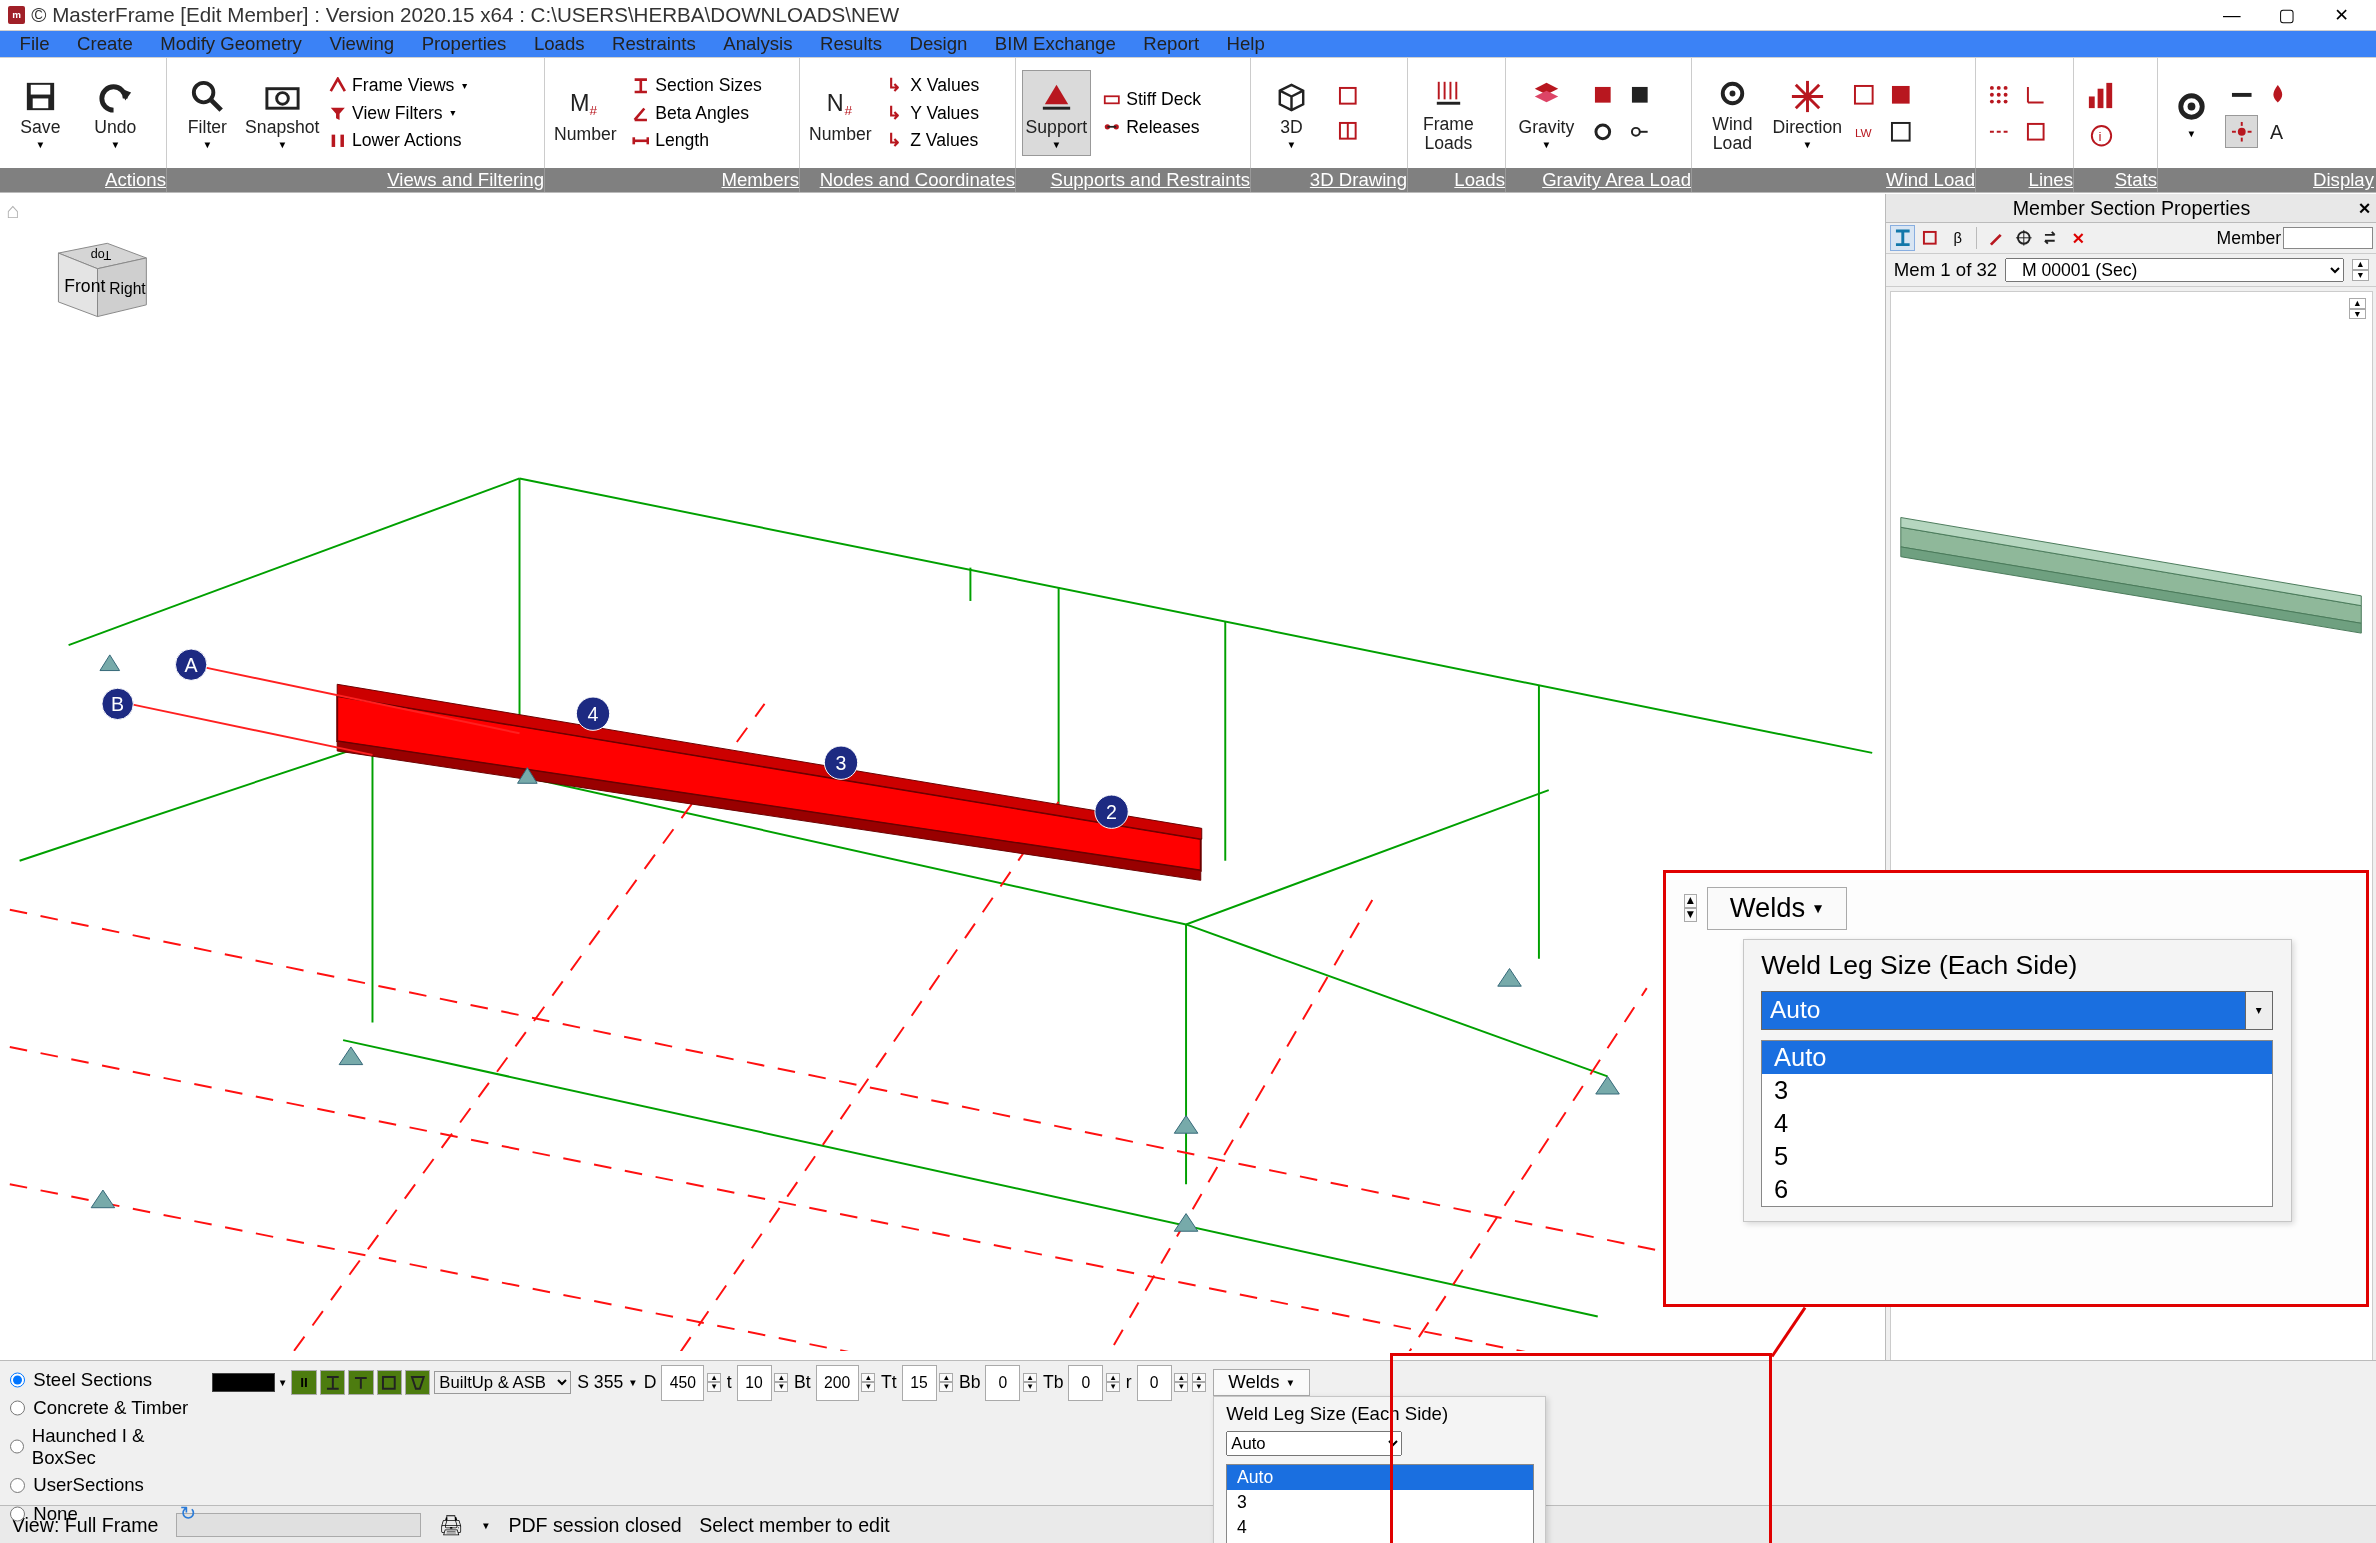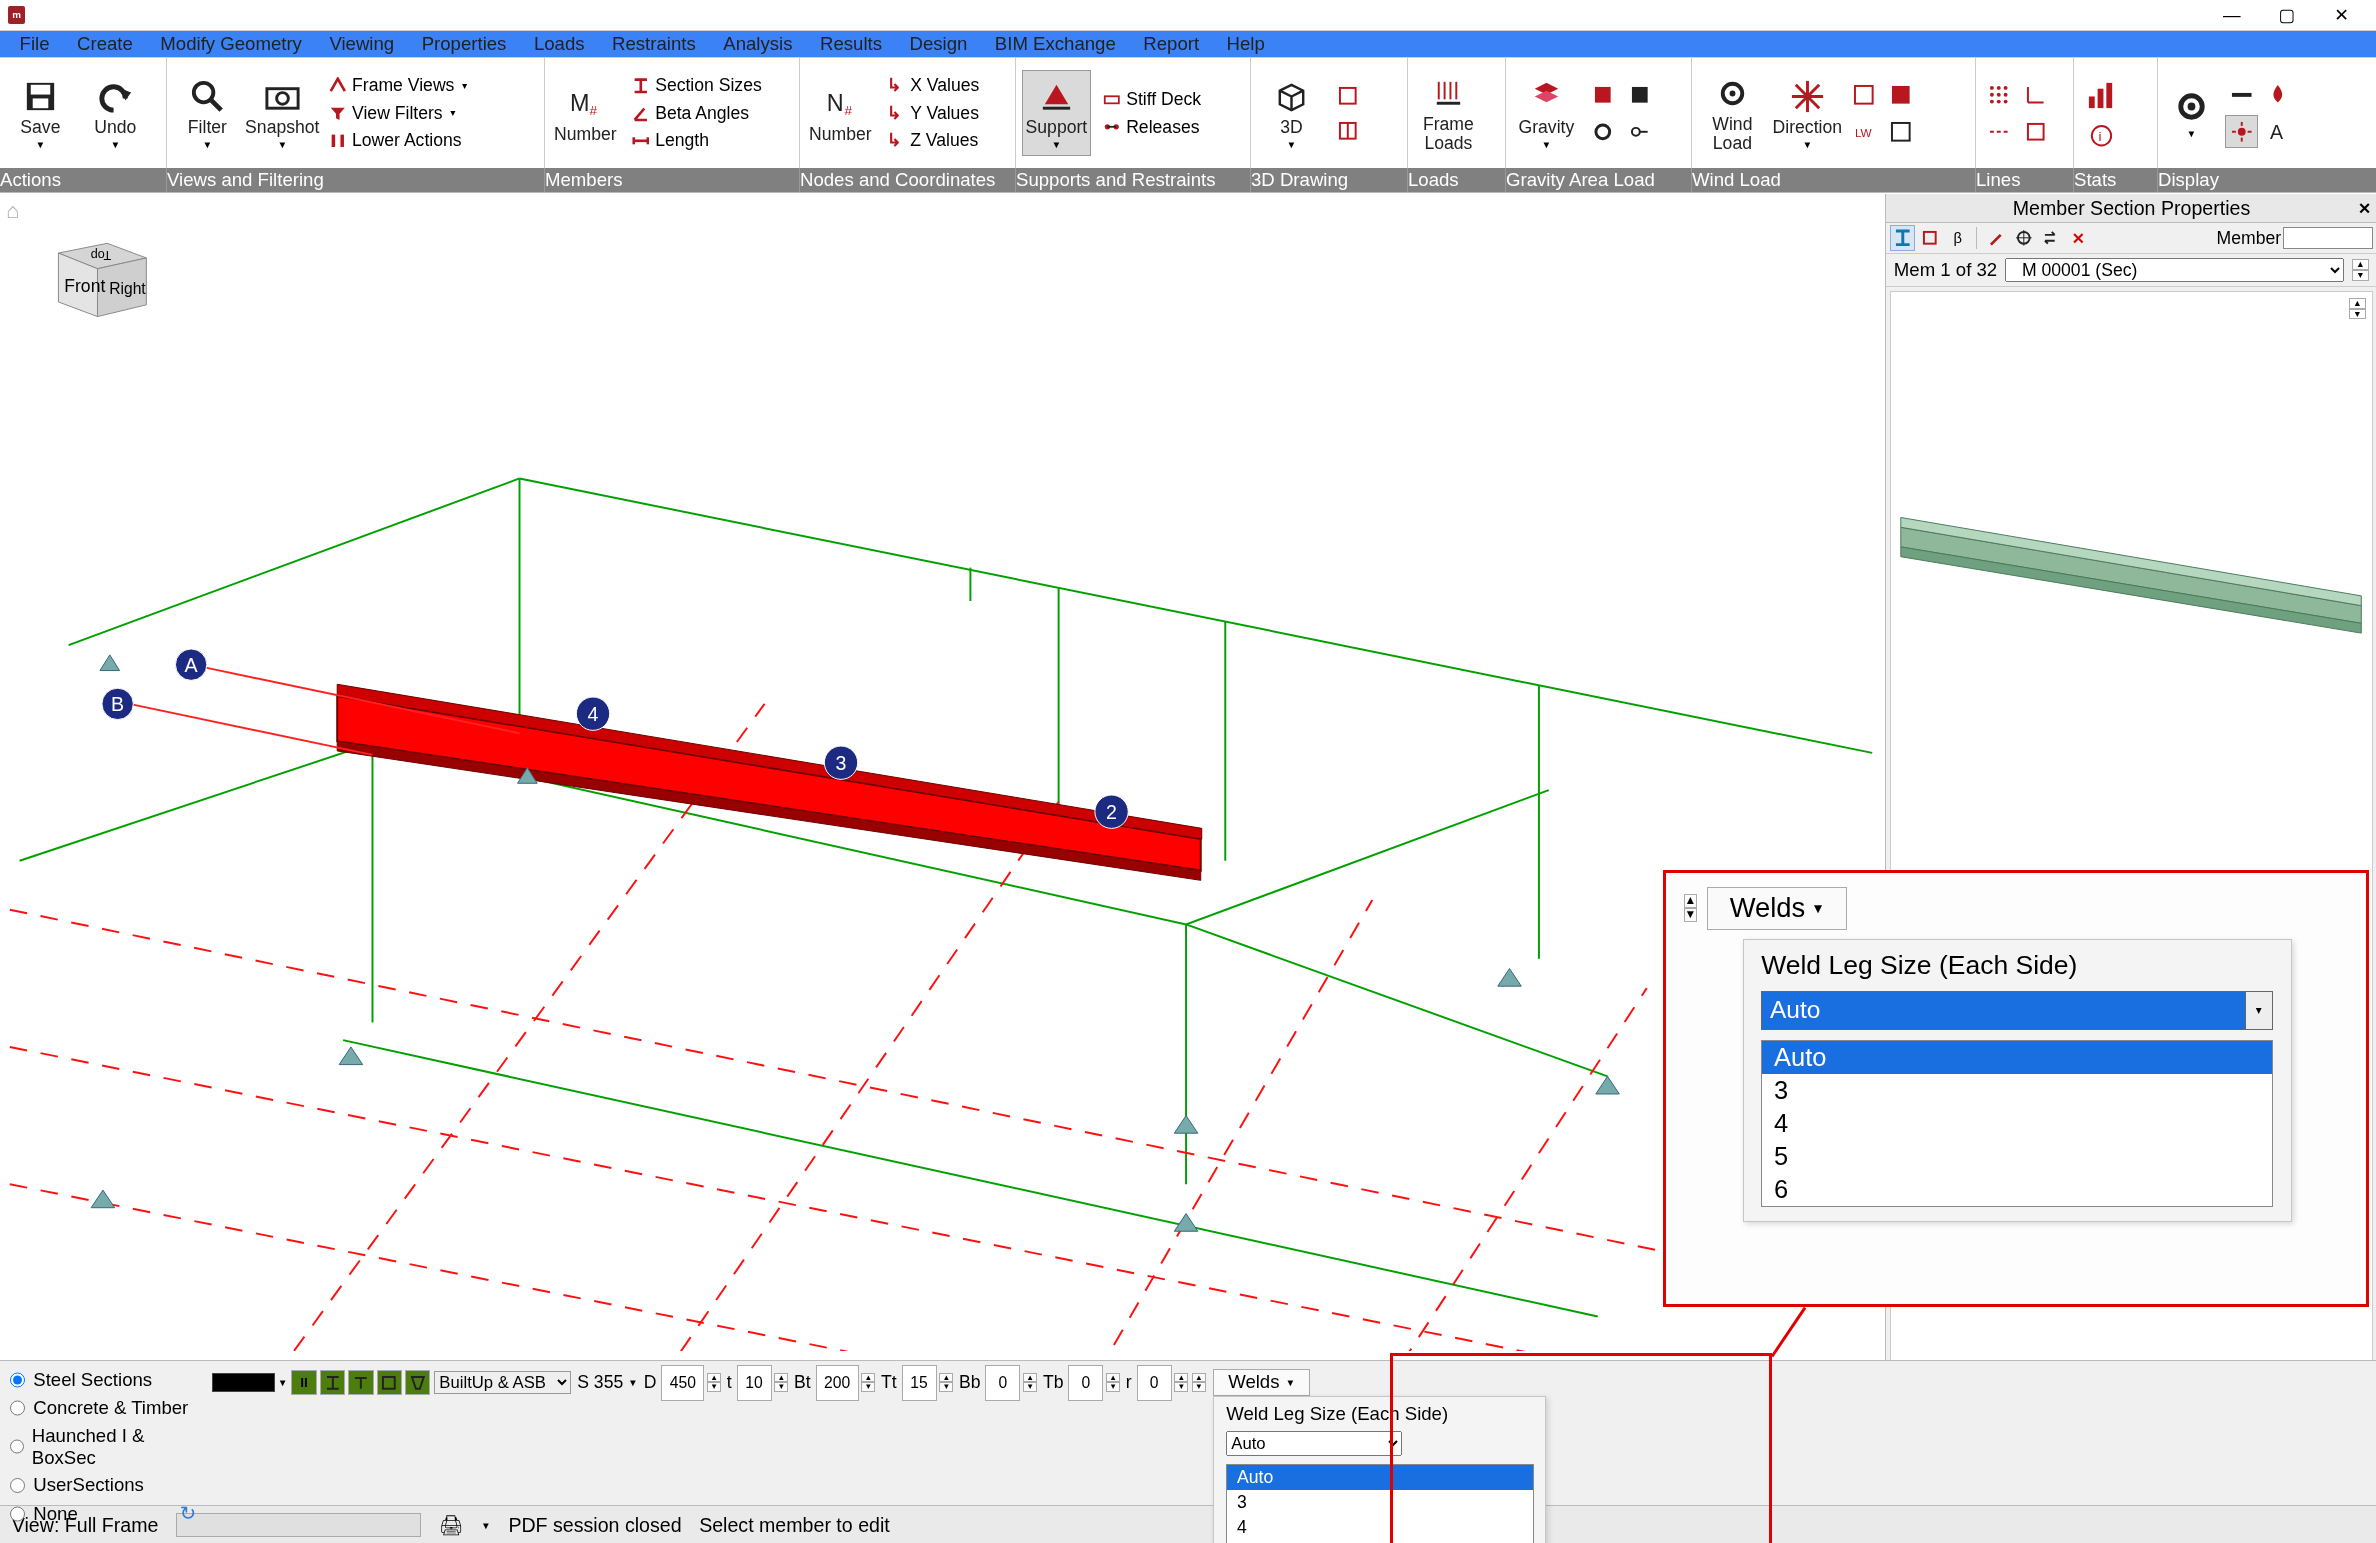--- a/index.html
+++ b/index.html
@@ -15,21 +15,21 @@
 
 .menubar { height: 27.4px; background: #3b82f6; display:flex; align-items:center; padding: 0 7.8px; gap: 3.9px; border-bottom:1px solid #d0d0d0; }
 .menubar .menuitem { padding: 2px 11.8px; font-size: 18.6px; color:#222; }
 
 
 .ribbon { background:#fff; border-bottom:1px solid #bbb;}
 .ribbon-groups { display:flex; height: 110px;}
 .ribbon-group { border-right: 1px solid #ccc; display:flex; flex-direction:column;}
 .ribbon-group-body { flex:1; display:flex; align-items:center; padding: 2px 5.9px; gap:5.9px; }
 .ribbon-group-labels { display:flex; height: 23.5px; background:#808080; color:#fff;}
-.ribbon-group-label { border-right:1px solid #999; text-align:left; font-size: 18.6px; line-height:23.5px;}
+.ribbon-group-label { border-right:1px solid #999; text-align:right; font-size: 18.6px; line-height:23.5px;text-decoration:underline;}
 .rbtn { display:flex; flex-direction:column; align-items:center; justify-content:center; width:69px; height:86px; padding:3.9px; gap:2px;}
 .rbtn.small { width:auto; height:25.5px; flex-direction:row; padding: 0 5.9px; gap:5.9px; font-size: 17.6px; justify-content:flex-start;}
 .rbtn-label { font-size: 17.6px; color:#222; text-align:center; line-height:1.05; }
 .rcol { display:flex; flex-direction:column; gap:2px; }
 .ricon { width:39px; height:39px; display:inline-block; }
 .ricon-sm { width:17.6px; height:17.6px; display:inline-block; flex:0 0 17.6px;}
 .rbtn.active { background:#dadada; border:1px solid #999;}
 
 
 .sqbtn { width:33px; height:33px; border:1px solid transparent; display:flex; align-items:center; justify-content:center;}
@@ -94,20 +94,21 @@
 .node-marker { fill:#1d2a82; stroke:#fff; }
 
 
 .red{fill:#b8171f;} .blk{fill:#222;}
 </style>
 </head>
 <body>
 
 <div class="titlebar">
   <div class="app-icon">m</div>
+  <div class="title">© MasterFrame [Edit Member] : Version 2020.15 x64 : C:\USERS\HERBA\DOWNLOADS\NEW</div>
   <div class="spacer"></div>
   <div class="winbtn">—</div>
   <div class="winbtn">▢</div>
   <div class="winbtn">✕</div>
 </div>
 
 <div class="menubar">
   <div class="menuitem">File</div>
   <div class="menuitem">Create</div>
   <div class="menuitem">Modify Geometry</div>

